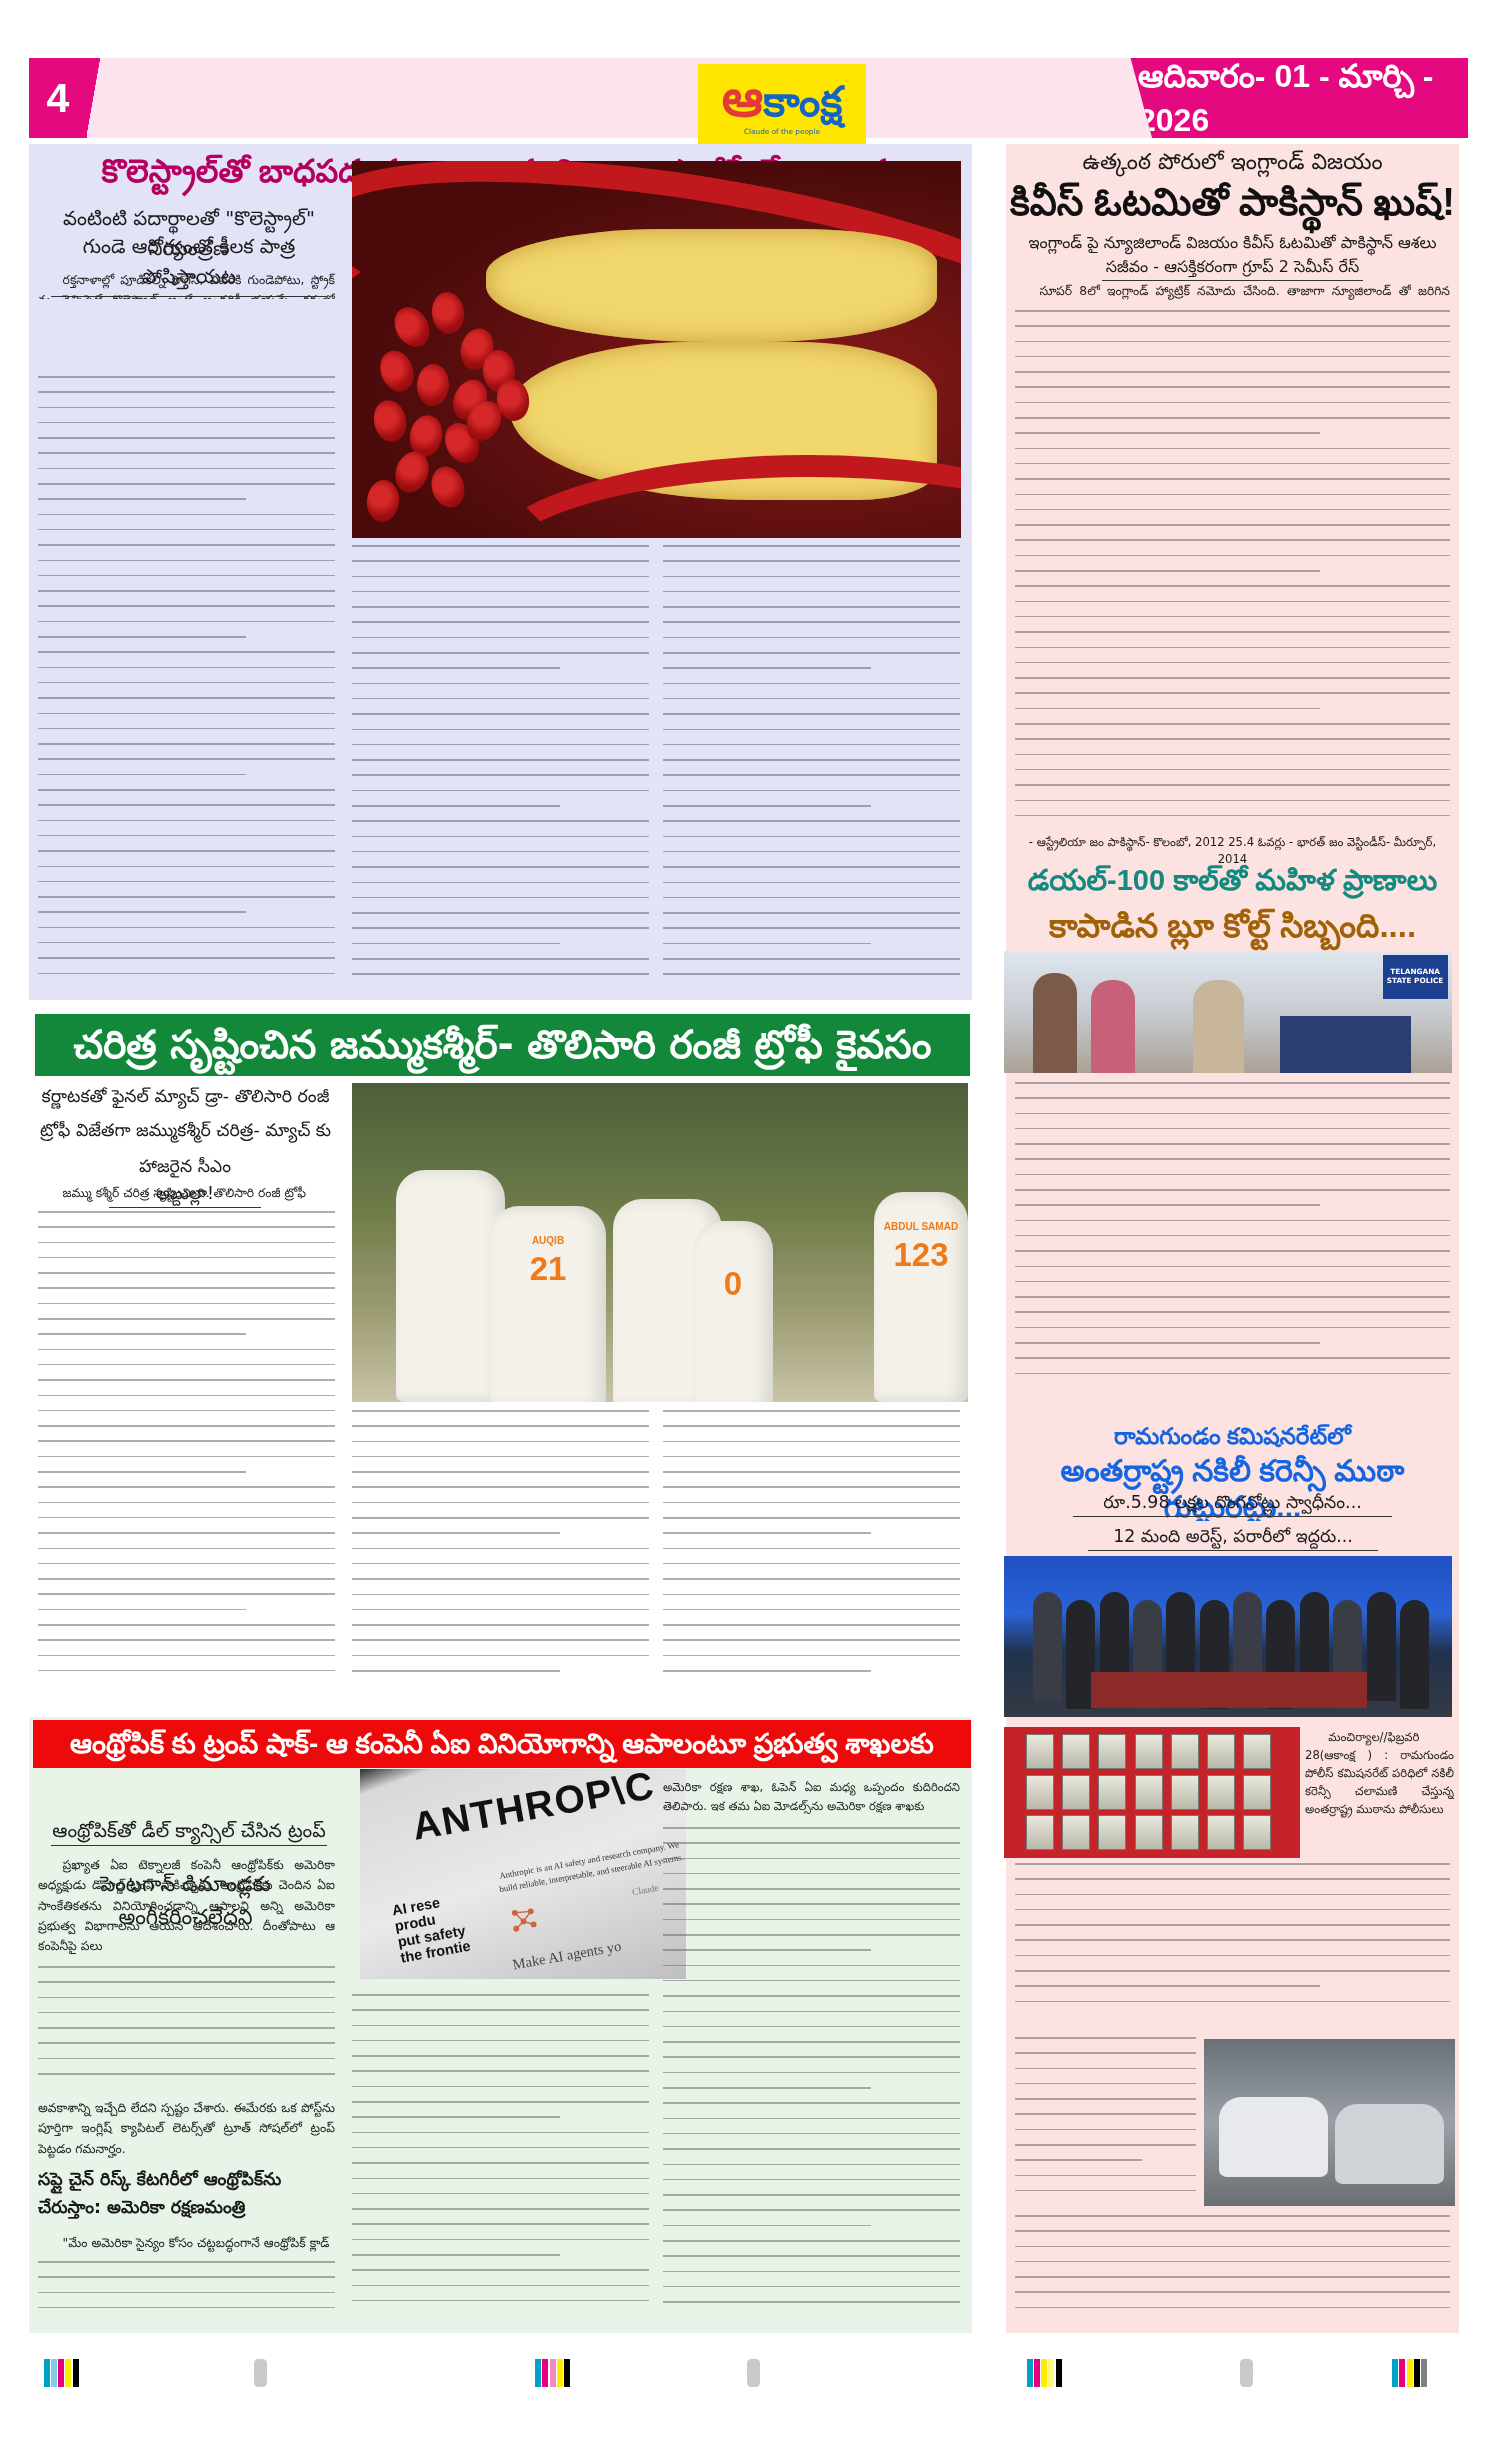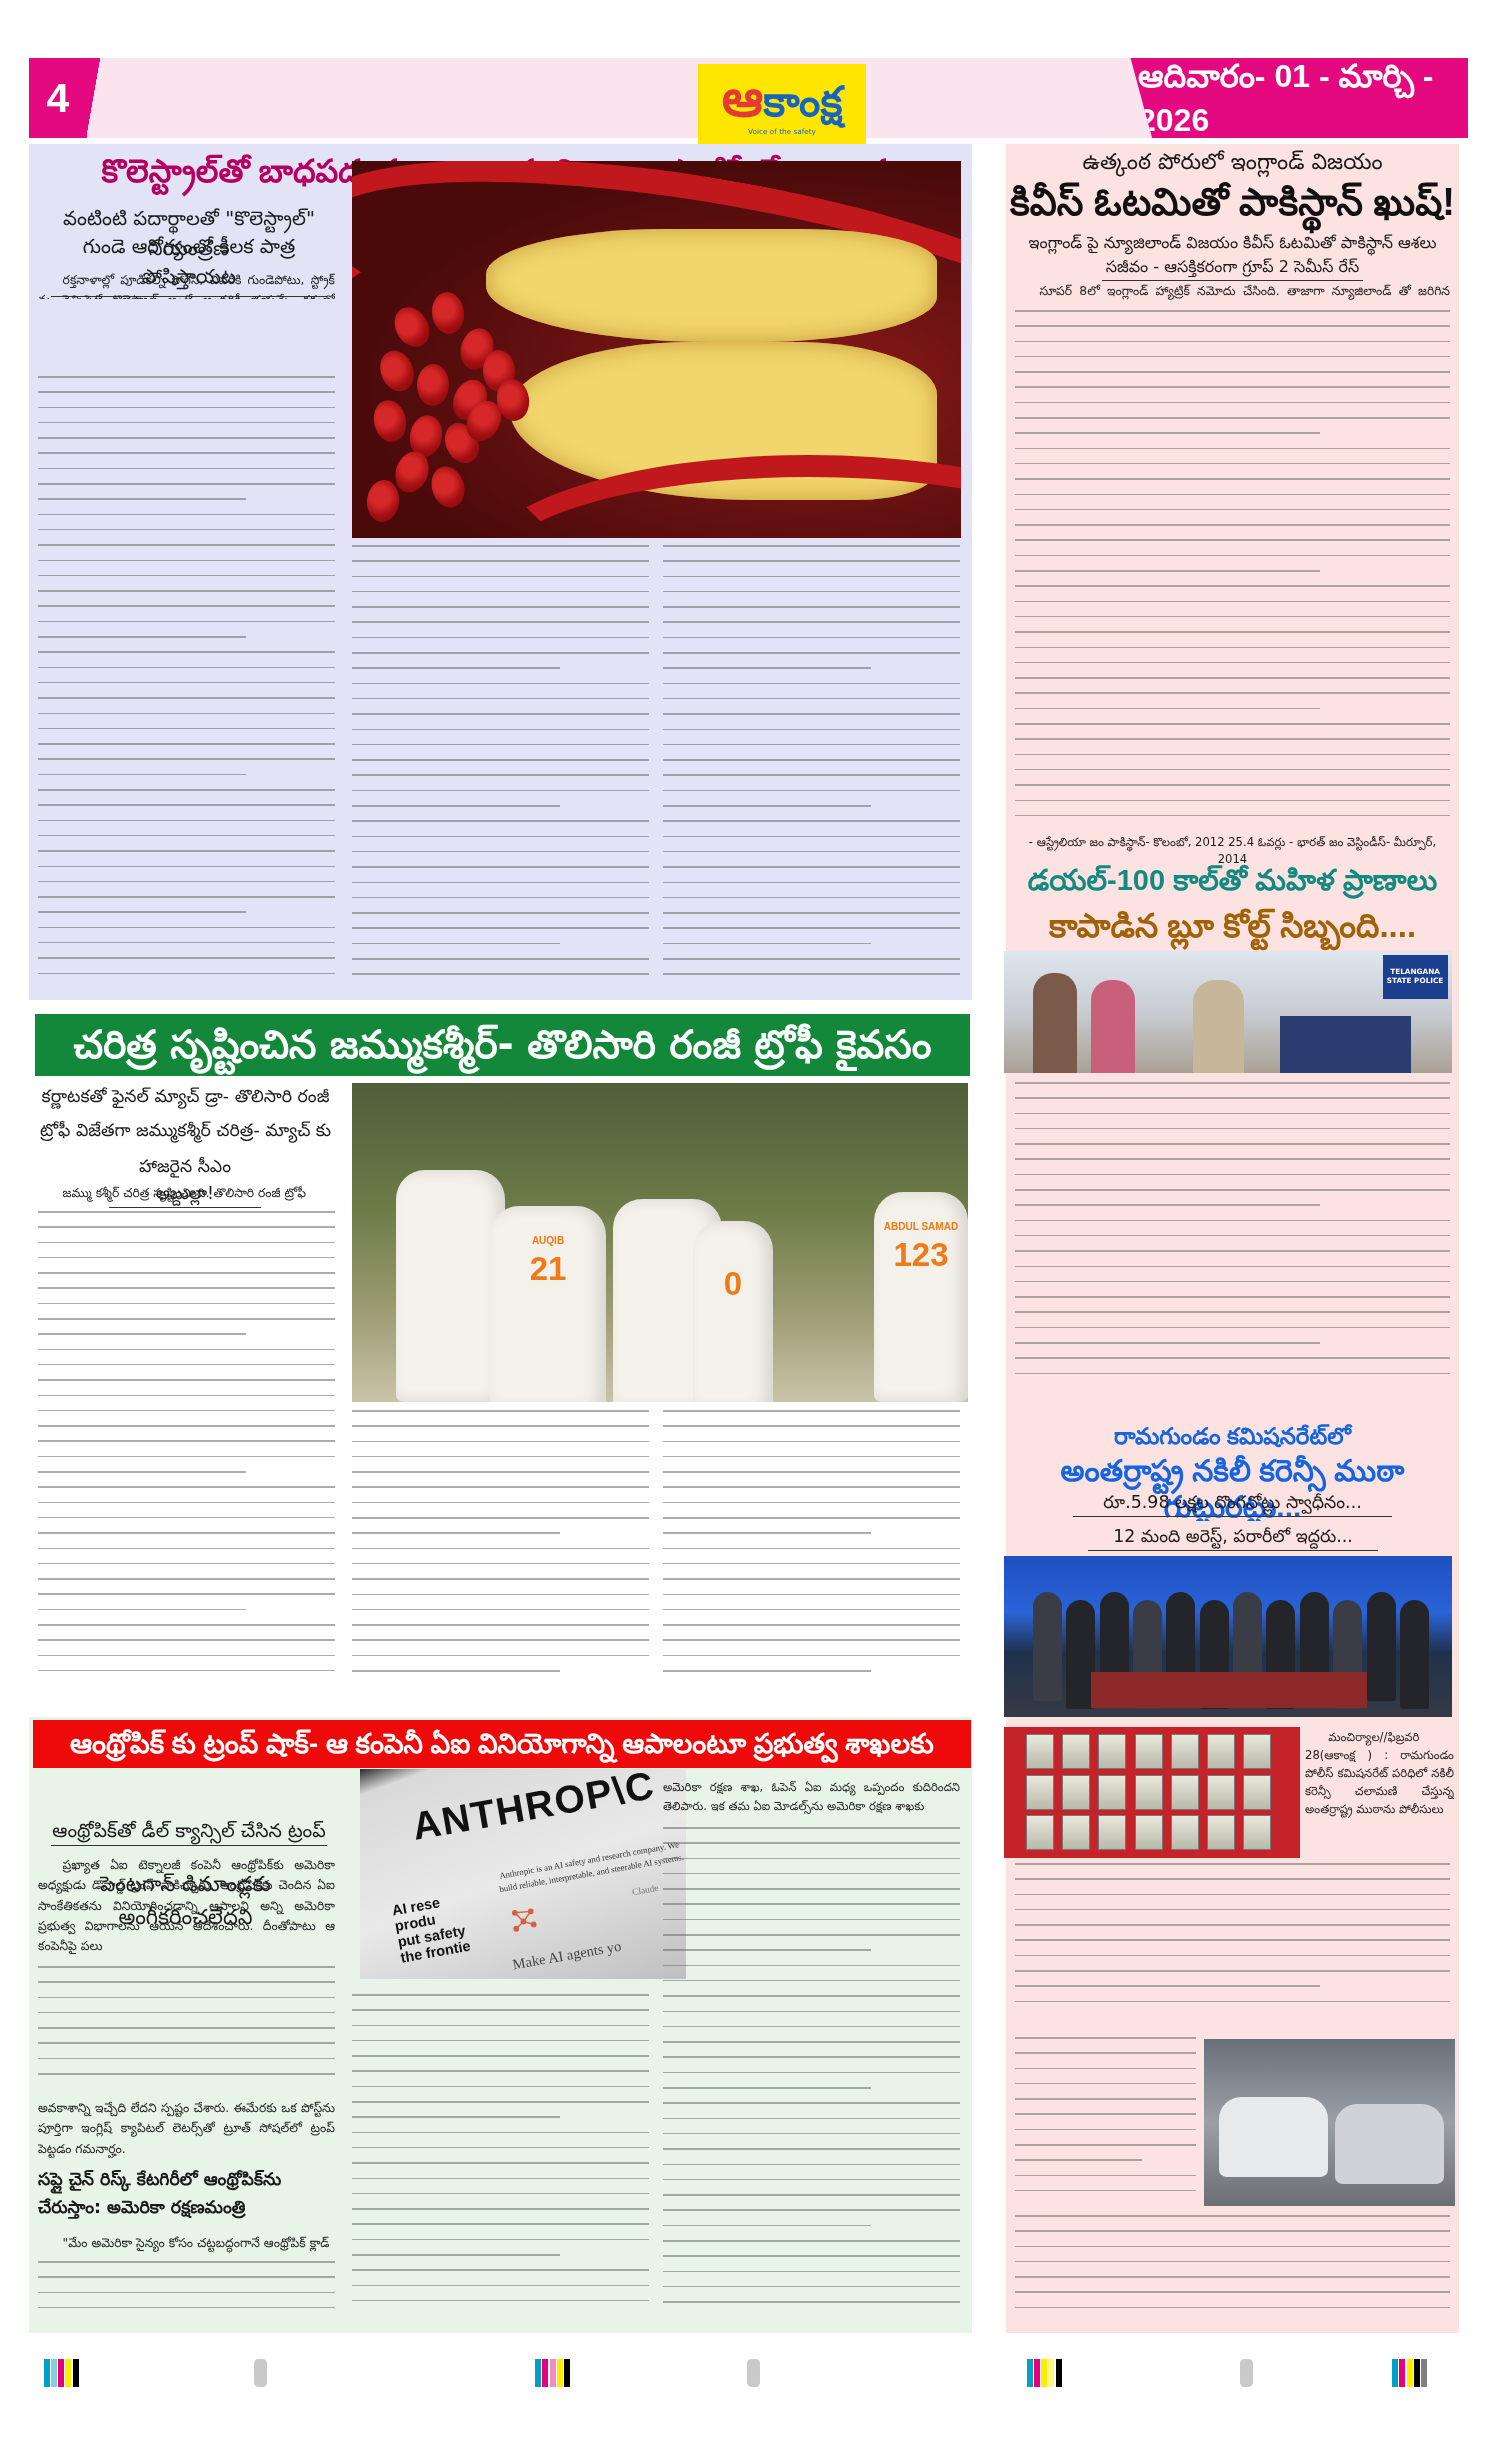--- a/index.html
+++ b/index.html
@@ -66,21 +66,21 @@
   .reg-pill { position: absolute; top: 2359px; width: 13px; height: 27.6px; background: #c9c9c9; border-radius: 4.4px; }
 </style>
 </head>
 <body>
 
 <div class="abs masthead"></div>
 <div class="abs page-num">4</div>
 <div class="abs page-num-slash"></div>
 <div class="abs logo">
   <div class="logo-main"><span class="a">ఆ</span><span>కాంక్ష</span></div>
-  <div class="logo-sub">Voice of the safety</div>
+  <div class="logo-sub">Claude of the people</div>
 </div>
 <div class="abs date-bar">ఆదివారం- 01 - మార్చి - 2026</div>
 
 <div class="abs box-lav" style="left:29px; top:144px; width:943px; height:856px;"></div>
 <div class="abs headline" style="left:29px; top:152px; width:943px; font-size:32px; color:#b5005f; font-family:'Liberation Sans',sans-serif;">కొలెస్ట్రాల్‌తో బాధపడుతున్నారా - ఈ చిట్కాలు పాటిస్తే మేలంటున్న నిపుణులు!</div>
 
 <div class="abs sub" style="left:44px; top:204px; width:290px; font-size:19.6px;">వంటింటి పదార్థాలతో "కొలెస్ట్రాల్" నియంత్రణ</div>
 <div class="abs sub underline-rule" style="left:51px; top:232px; width:276px; font-size:19.6px; padding-bottom:2.9px;">గుండె ఆరోగ్యంలో కీలక పాత్ర పోషిస్తాయట</div>
 
 <div class="col body-text" style="left:38px; top:270px; width:297px; height:29px;">

